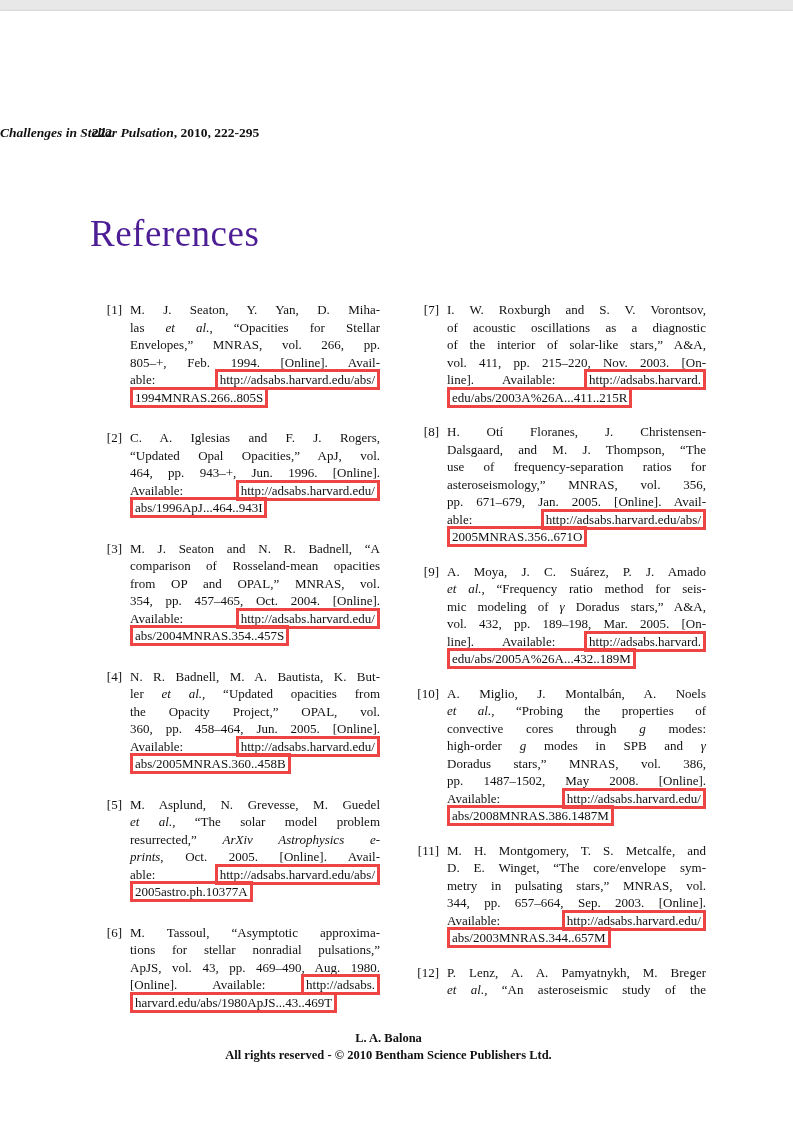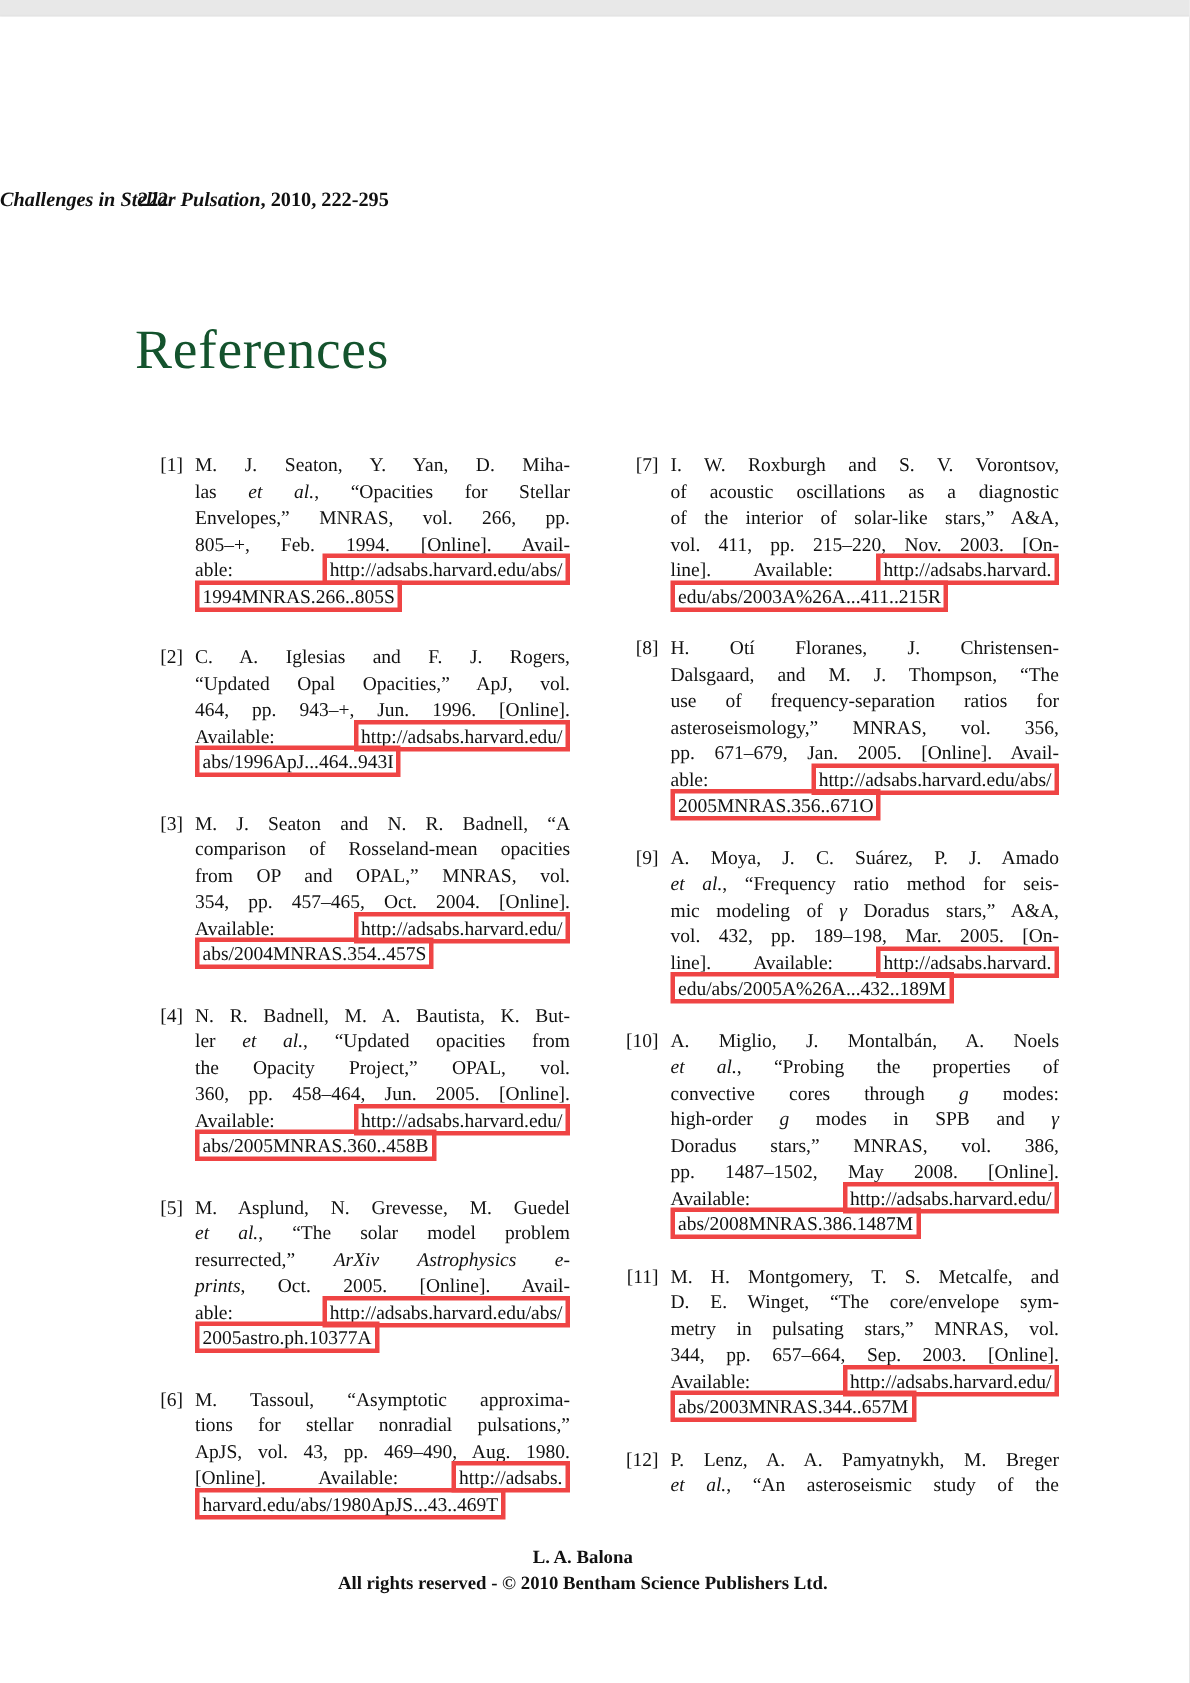--- a/index.html
+++ b/index.html
@@ -15,21 +15,21 @@
   }
   
   .header{position:absolute;top:114px;left:0;right:0;height:18px;font-size:13.5px;font-weight:bold;}
   .page-num{position:absolute;left:92px;top:0;}
   .running-title{text-align:left;}
   .running-title .it{font-style:italic;}
   
   .heading{
     position:absolute;top:201px;left:90px;
     font-size:37px;font-weight:normal;letter-spacing:0.5px;
-    color:#14532d;
+    color:#4c1d95;
   }
   
   .refs{
     position:absolute;top:290px;left:96px;
     display:flex;gap:33px;
     font-size:13px;
   }
   .col-left{width:284px;}
   .col-right{width:293px;}
   .ref{display:flex;}

